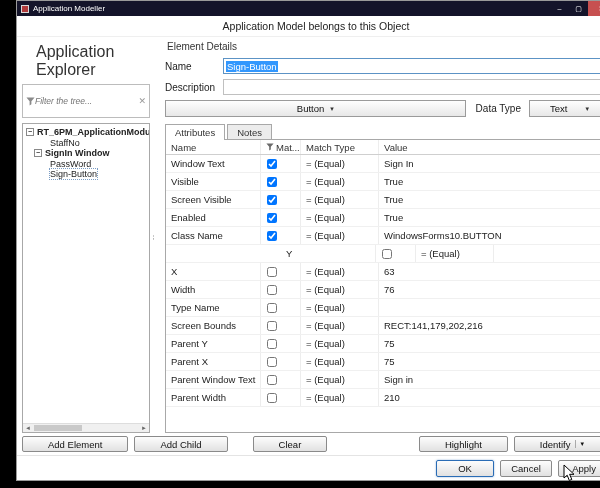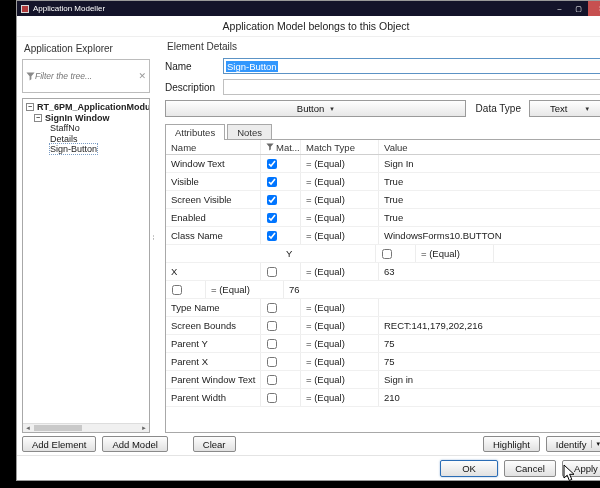--- a/index.html
+++ b/index.html
@@ -23,21 +23,21 @@
 
   
   .subtitle { height:21px; background:#fff; border-bottom:1px solid #efefef; color:#222;
               display:flex; align-items:center; justify-content:center; font-size:10.5px; flex:0 0 auto; }
 
   
   .main { flex:1 1 auto; display:flex; padding:4px 5px 0 5px; min-height:0; }
 
   
   .left { width:128px; flex:0 0 auto; display:flex; flex-direction:column; min-height:0; }
-  .explorer-title { font-size:10px; color:#333; margin:2px 0 5px 2px; }
+  .explorer-title { font-size:16px; color:#333; margin:2px 0 5px 14px; }
   .filter-row { display:flex; align-items:center; height:16px; border:1px solid #bcbcbc;
                 background:#fff; margin-bottom:5px; padding:16px 3px; flex:0 0 auto; }
   .filter-row svg { flex:0 0 auto; }
   .filter-input { flex:1 1 auto; min-width:0; border:none; outline:none; font-size:8.5px;
                   font-style:italic; color:#888; font-family:"Liberation Sans",sans-serif; }
   .filter-clear { color:#9a9a9a; font-size:9px; cursor:default; padding-left:2px; }
   .tree-box { flex:1 1 auto; border:1px solid #a8a8a8; background:#fff; position:relative;
               overflow:hidden; padding:3px 0 10px 0; min-height:0; }
   .tree-row { display:flex; align-items:center; height:10.5px; font-size:9px; color:#222; white-space:nowrap; }
   .tree-row.bold { font-weight:bold; }
@@ -91,21 +91,21 @@
   .tbody { flex:1 1 auto; overflow:hidden; }
   .trow { display:flex; align-items:center; height:18px; border-bottom:1px solid #f0f0f0; font-size:9.5px; color:#222;justify-content:center; }
   .trow input[type="checkbox"] { width:10px; height:10px; margin:0 0 0 6px; }
   .vscroll { position:absolute; top:15px; right:0; bottom:0; width:9px; background:#f2f2f2;
              border-left:1px solid #ddd; }
   .vscroll .arrow { height:9px; font-size:5px; color:#666; display:flex; align-items:center; justify-content:center; }
   .vscroll .thumb { position:absolute; left:1px; right:1px; top:11px; height:62px; background:#c9c9c9; }
   .vscroll .arrow.down { position:absolute; bottom:0; left:0; right:0; }
 
   
-  .btn { font-size:9.5px; height:16px; padding:0 9px; border:1px solid #8a8a8a; border-radius:2px;
+  .btn { font-size:9.5px; height:16px; padding:0 25px; border:1px solid #8a8a8a; border-radius:2px;
          background:linear-gradient(#fdfdfd,#e1e1e1); color:#111; display:inline-flex;
          align-items:center; justify-content:center; font-family:"Liberation Sans",sans-serif; }
   .mid-buttons { height:22px; flex:0 0 auto; display:flex; align-items:center; padding:0 5px; }
   .mid-buttons .gap { width:6px; }
   .clear-offset { margin-left:25px; }
   .spacer { flex:1 1 auto; }
   .identify-arr { font-size:7px; margin-left:5px; padding-left:4px; border-left:1px solid #aaa; }
 
   .footer { height:25px; flex:0 0 auto; display:flex; align-items:center; justify-content:flex-end;
             gap:6px; padding-right:5px; border-top:1px solid #e4e4e4; background:#fff; }
@@ -145,29 +145,29 @@
           <path d="M0.5 0.5 h9 L6 4.6 V8 L4 9.4 V4.6 Z" fill="#8a8a8a"></path>
         </svg>
         <input class="filter-input" type="text" placeholder="Filter the tree..." style="">
         <span class="filter-clear">✕</span>
       </div>
       <div class="tree-box">
         <div class="tree-row lvl0 bold">
             <span class="expander">−</span>
             <span class="tree-label">RT_6PM_ApplicationModuler</span>
           </div>
+          <div class="tree-row lvl2">
+            <span class="tree-label">StaffNo</span>
+          </div>
           <div class="tree-row lvl1 bold">
             <span class="expander">−</span>
             <span class="tree-label">SignIn Window</span>
           </div>
           <div class="tree-row lvl2">
-            <span class="tree-label">StaffNo</span>
-          </div>
-          <div class="tree-row lvl2">
-            <span class="tree-label">Details</span>
+            <span class="tree-label">PassWord</span>
           </div>
           <div class="tree-row lvl2 selected">
             <span class="tree-label">Sign-Button</span>
           </div>
           <div class="hscroll">
           <span class="arrow">◄</span>
           <span class="track">
               <span class="thumb"></span>
             </span>
           <span class="arrow">►</span>
@@ -273,20 +273,21 @@
             </div>
             <div class="trow">
               <div class="c c-name">X</div>
               <div class="c c-mat" style="padding-left: 0px;">
                 <input type="checkbox" style="">
               </div>
               <div class="c c-match">=  (Equal)</div>
               <div class="c c-value">63</div>
             </div>
             <div class="trow">
+              <div class="c c-name">Width</div>
               <div class="c c-mat" style="padding-left: 0px;">
                 <input type="checkbox" style="">
               </div>
               <div class="c c-match">=  (Equal)</div>
               <div class="c c-value">76</div>
             </div>
             <div class="trow">
               <div class="c c-name">Type Name</div>
               <div class="c c-mat" style="padding-left: 0px;">
                 <input type="checkbox" style="">
@@ -340,21 +341,21 @@
           <span class="thumb"></span>
           <span class="arrow down">▼</span>
         </div>
       </div>
     </div>
   </div>
 
   <div class="mid-buttons">
     <button class="btn">Add Element</button>
     <span class="gap"></span>
-    <button class="btn">Add Model</button>
+    <button class="btn">Add Child</button>
     <button class="btn clear-offset">Clear</button>
     <span class="spacer"></span>
     <button class="btn">Highlight</button>
     <span class="gap"></span>
     <button class="btn">
       <span>Identify</span>
       <span class="identify-arr">▾</span>
     </button>
   </div>
 

